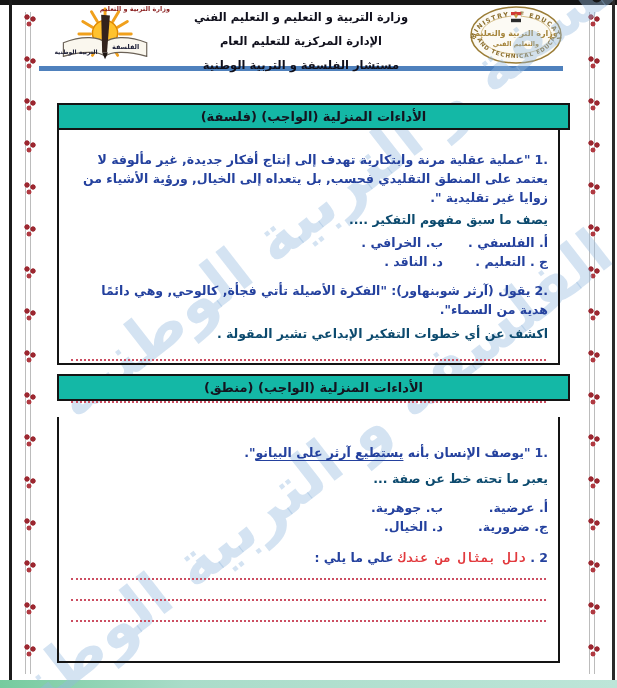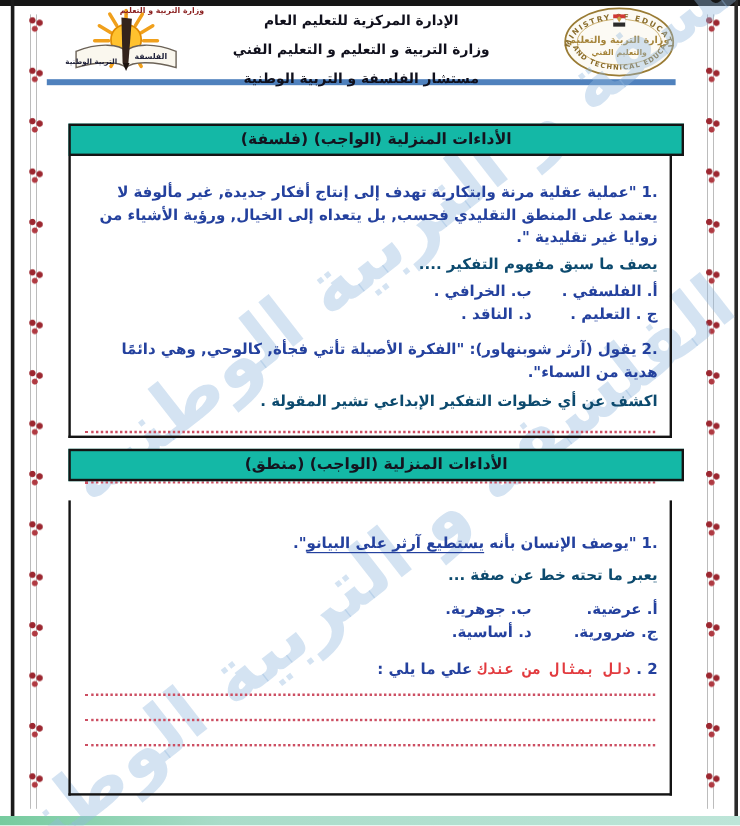--- a/index.html
+++ b/index.html
@@ -99,22 +99,22 @@
     <path d="M 20,37 C 40,29 58,31 63,37 C 68,31 86,29 106,37 L 106,51 C 86,45 68,46 63,51 C 58,46 40,45 20,51 Z" fill="#faf7ee" stroke="#6b6257" stroke-width="1.2"></path>
     <path d="M 59,8 L 68,9 L 65,47 L 60,47 Z" fill="#33231c"></path>
     <path d="M 60,47 L 66,47 L 63,54 Z" fill="#1d1410"></path>
   </svg>
   <span class="arc-label">وزارة التربية و التعليم</span>
   <span class="page-label-right">الفلسفة</span>
   <span class="page-label-left">التربية الوطنية</span>
 </div>
 
 <div class="header-text">
+  <p class="hl">وزارة التربية و التعليم و التعليم الفني</p>
   <p class="hl">الإدارة المركزية للتعليم العام</p>
-  <p class="hl">وزارة التربية و التعليم و التعليم الفني</p>
   <p class="hl">مستشار الفلسفة و التربية الوطنية</p>
 </div>
 
 <div class="seal">
   <svg width="96" height="61" viewBox="0 0 96 61">
     <ellipse cx="48" cy="30" rx="45" ry="28" fill="#fcfaf4" stroke="#9a7c35" stroke-width="1.5"></ellipse>
     <ellipse cx="48" cy="30" rx="35" ry="19" fill="none" stroke="#c3a45c" stroke-width="0.7"></ellipse>
     <path id="arcT" d="M 7,36 A 41 25 0 0 1 89,36" fill="none"></path>
     <text font-size="6.2" fill="#8a6d2c" font-weight="bold" letter-spacing="1.4">
       <textPath href="#arcT" startOffset="1%">MINISTRY OF EDUCATION</textPath>
@@ -161,20 +161,20 @@
 <div class="sec-box" id="box2">
   <p class="q"><span class="num">1.</span><span>"يوصف الإنسان بأنه </span><span class="ul">يستطيع آرثر على البيانو</span><span>".</span></p>
   <p class="prompt">يعبر ما تحته خط عن صفة ...</p>
   <div class="opts">
     <div class="row">
       <span class="c1">أ. عرضية.</span>
       <span>ب. جوهرية.</span>
     </div>
     <div class="row">
       <span class="c1">ج. ضرورية.</span>
-      <span>د. أساسية.</span>
+      <span>د. الخيال.</span>
     </div>
   </div>
   <p class="mixed"><span class="num">2 .</span> <span class="red">دلل بمثال من عندك</span> <span>علي ما يلي :</span></p>
   <div class="ans"></div>
   <div class="ans"></div>
   <div class="ans"></div>
 </div>
 
 </body></html>

